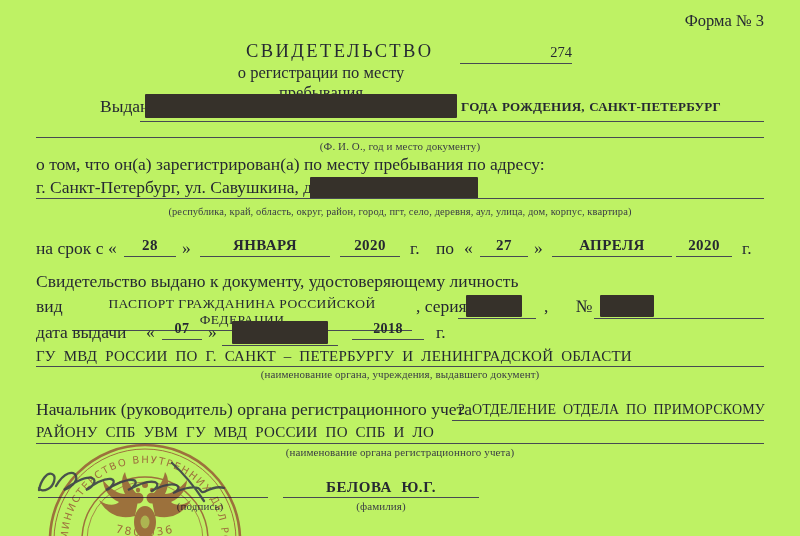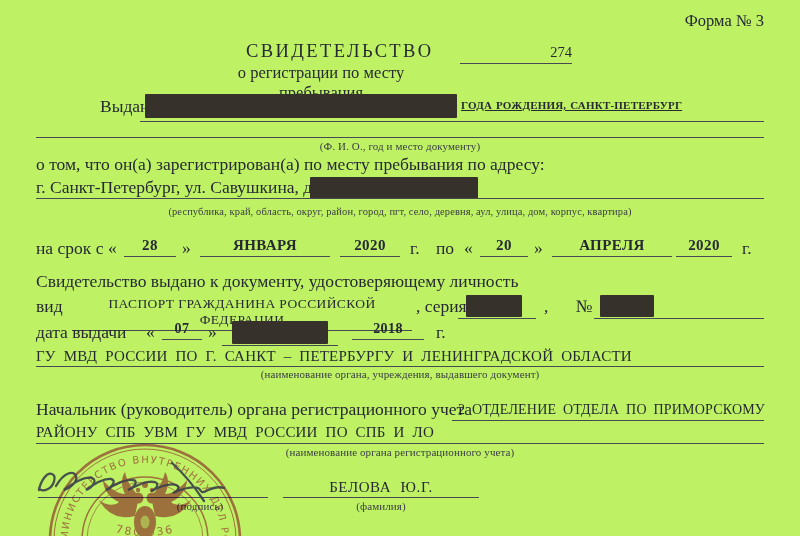--- a/index.html
+++ b/index.html
@@ -30,41 +30,41 @@
 
 <div class="page">
 
   <div class="abs form-label" style="right:36px;top:11px;">Форма № 3</div>
   <div class="abs title" style="left:246px;top:41px;">СВИДЕТЕЛЬСТВО</div>
   <div class="abs cert-number" style="left:460px;top:44px;width:112px;">274</div>
   <div class="abs subtitle" style="left:196px;top:63px;width:250px;">о регистрации по месту пребывания</div>
 
   <div class="abs body-txt" style="left:100px;top:96px;">Выдано</div>
   <div class="abs redaction" style="left:145px;top:94px;width:312px;height:24px;"></div>
-  <div class="abs caps bold" style="left:461px;top:99px;font-size:11px;word-spacing:1px;text-decoration:underline;">ГОДА РОЖДЕНИЯ, САНКТ-ПЕТЕРБУРГ</div>
+  <div class="abs caps bold" style="left:461px;top:99px;font-size:13px;word-spacing:1px;">ГОДА РОЖДЕНИЯ, САНКТ-ПЕТЕРБУРГ</div>
   <div class="abs hline" style="left:140px;top:121px;width:624px;"></div>
   <div class="abs hline" style="left:36px;top:137px;width:728px;"></div>
   <div class="abs caption" style="left:36px;top:140px;width:728px;">(Ф. И. О., год и место документу)</div>
 
   <div class="abs body-txt" style="left:36px;top:154px;">о том, что он(а) зарегистрирован(а) по месту пребывания по адресу:</div>
   <div class="abs body-txt" style="left:36px;top:177px;">г. Санкт-Петербург, ул. Савушкина, дом</div>
   <div class="abs redaction" style="left:310px;top:177px;width:168px;height:22px;"></div>
   <div class="abs hline" style="left:36px;top:198px;width:728px;"></div>
   <div class="abs caption" style="left:36px;top:206px;width:728px;font-size:10.5px;">(республика, край, область, округ, район, город, пгт, село, деревня, аул, улица, дом, корпус, квартира)</div>
 
   <div class="abs body-txt" style="left:36px;top:238px;">на срок с</div>
   <div class="abs body-txt" style="left:108px;top:238px;">«</div>
   <div class="vcell" style="left:124px;top:237px;width:52px;">28</div>
   <div class="abs body-txt" style="left:182px;top:238px;">»</div>
   <div class="vcell" style="left:200px;top:237px;width:130px;">ЯНВАРЯ</div>
   <div class="vcell" style="left:340px;top:237px;width:60px;">2020</div>
   <div class="abs body-txt" style="left:410px;top:238px;">г.</div>
   <div class="abs body-txt" style="left:436px;top:238px;">по</div>
   <div class="abs body-txt" style="left:464px;top:238px;">«</div>
-  <div class="vcell" style="left:480px;top:237px;width:48px;">20</div>
+  <div class="vcell" style="left:480px;top:237px;width:48px;">27</div>
   <div class="abs body-txt" style="left:534px;top:238px;">»</div>
   <div class="vcell" style="left:552px;top:237px;width:120px;">АПРЕЛЯ</div>
   <div class="vcell" style="left:676px;top:237px;width:56px;">2020</div>
   <div class="abs body-txt" style="left:742px;top:238px;">г.</div>
 
   <div class="abs body-txt" style="left:36px;top:271px;">Свидетельство выдано к документу, удостоверяющему личность</div>
   <div class="abs body-txt" style="left:36px;top:296px;">вид</div>
   <div class="vcell" style="left:72px;top:296px;width:340px;font-weight:normal;font-size:13.5px;">ПАСПОРТ ГРАЖДАНИНА РОССИЙСКОЙ ФЕДЕРАЦИИ</div>
   <div class="abs body-txt" style="left:416px;top:296px;">, серия</div>
   <div class="abs redaction" style="left:466px;top:295px;width:56px;height:22px;"></div>
@@ -89,21 +89,21 @@
 
   <div class="abs body-txt" style="left:36px;top:399px;">Начальник (руководитель) органа регистрационного учета</div>
   <div class="abs caps" style="left:458px;top:402px;font-size:14px;word-spacing:3px;">2 ОТДЕЛЕНИЕ ОТДЕЛА ПО ПРИМОРСКОМУ</div>
   <div class="abs hline" style="left:452px;top:420px;width:312px;"></div>
   <div class="abs caps" style="left:36px;top:424px;">РАЙОНУ СПБ УВМ ГУ МВД РОССИИ ПО СПБ И ЛО</div>
   <div class="abs hline" style="left:36px;top:443px;width:728px;"></div>
   <div class="abs caption" style="left:36px;top:446px;width:728px;">(наименование органа регистрационного учета)</div>
 
   <div class="abs hline" style="left:38px;top:497px;width:230px;"></div>
   <div class="abs caption" style="left:120px;top:500px;width:160px;">(подпись)</div>
-  <div class="abs caps" style="left:283px;top:479px;width:196px;text-align:center;letter-spacing:0.6px;word-spacing:5px;">БЕЛОВА Ю.Г.</div>
+  <div class="abs caps" style="left:283px;top:479px;width:196px;text-align:center;letter-spacing:0.6px;word-spacing:5px;font-weight:bold;">БЕЛОВА Ю.Г.</div>
   <div class="abs hline" style="left:283px;top:497px;width:196px;"></div>
   <div class="abs caption" style="left:283px;top:500px;width:196px;">(фамилия)</div>
 
   <svg class="abs stamp-svg" style="left:45px;top:440px;" width="200" height="200" viewBox="0 0 200 200">
     <g opacity="0.78" color="#c6517b">
       <circle cx="100" cy="100" r="95" fill="none" stroke="currentColor" stroke-width="2.6"></circle>
       <circle cx="100" cy="100" r="91" fill="none" stroke="currentColor" stroke-width="1"></circle>
       <circle cx="100" cy="100" r="63" fill="none" stroke="currentColor" stroke-width="1.5"></circle>
       <circle cx="100" cy="100" r="58" fill="none" stroke="currentColor" stroke-width="0.8"></circle>
       <path id="ringPath" d="M 23,100 A 77,77 0 1 1 177,100 A 77,77 0 1 1 23,100" fill="none"></path>

